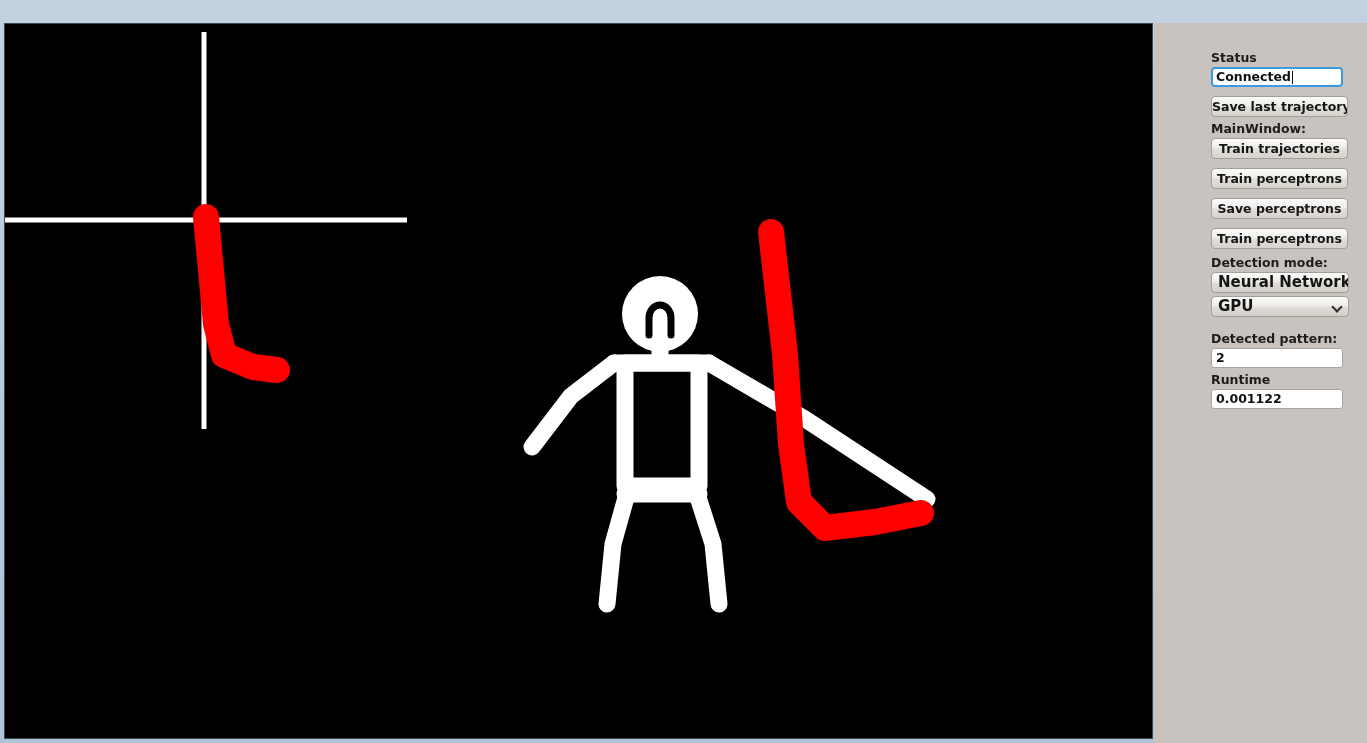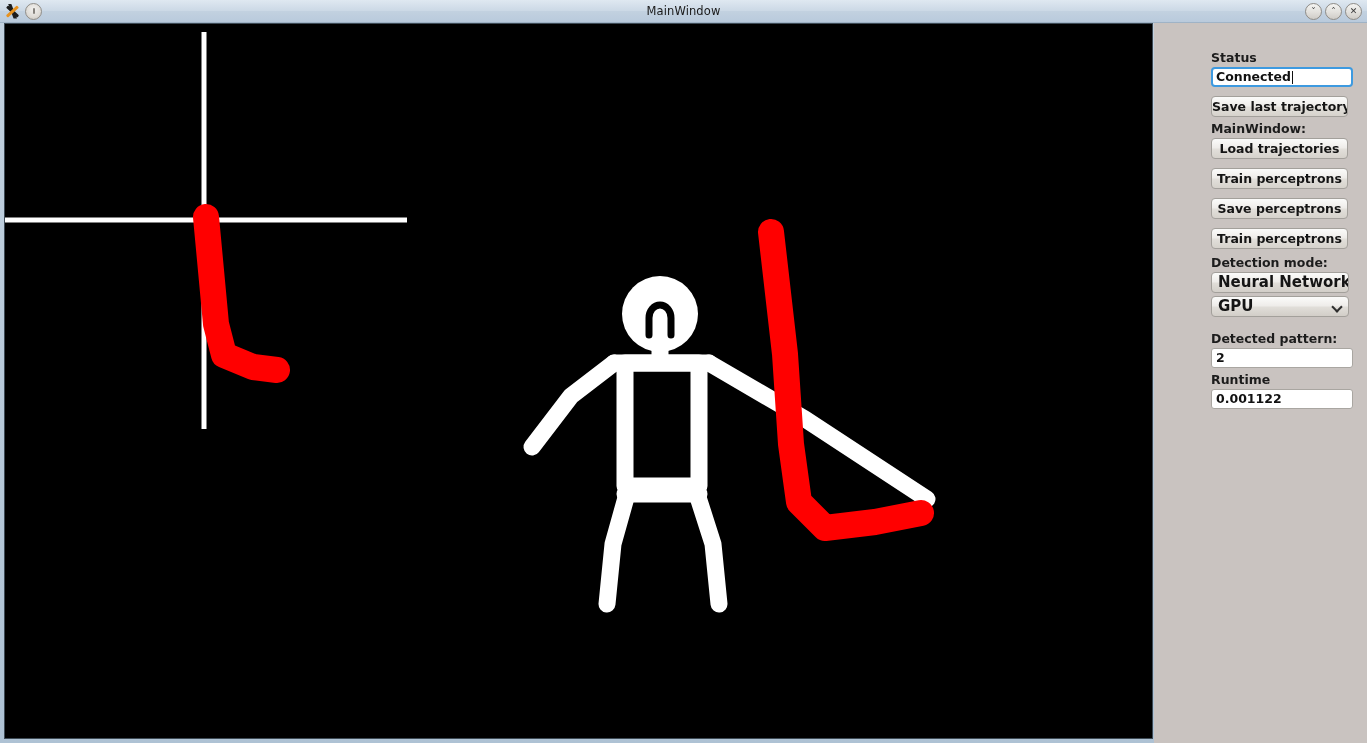--- a/index.html
+++ b/index.html
@@ -99,21 +99,21 @@
   #panel-inner {
     position: absolute; left: 57px; top: 27px;
     width: 140px;
   }
   .pnl-label {
     font-size: 12.5px; color: #1c1c1c;
     margin: 0 0 2px 0; line-height: 15px;
     white-space: nowrap;
   }
   .pnl-input {
-    width: 142px; height: 20px;
+    width: 132px; height: 20px;
     background: #ffffff;
     border: 1px solid #a9a6a1;
     border-radius: 3px;
     font-size: 12.5px; color: #111;
     padding: 0 4px;
     line-height: 18px;
     font-family: "DejaVu Sans", "Liberation Sans", sans-serif;
     display: flex; align-items: center;
     overflow: hidden; white-space: nowrap;
   }
@@ -166,34 +166,20 @@
   .sp4  { height: 4px; }
   .sp6  { height: 6px; }
   .sp9  { height: 9px; }
   .sp14 { height: 14px; }
 </style>
 </head>
 <body>
 
 <div id="app">
 
-  <div id="titlebar">
-    <div id="title-left">
-      <span class="app-x-icon">
-          <i></i>
-        </span>
-      <span class="circle-btn-dot"></span>
-    </div>
-    <div id="title-text">MainWindow</div>
-    <div id="title-right">
-      <span class="tb-round">˅</span>
-      <span class="tb-round">˄</span>
-      <span class="tb-round">✕</span>
-    </div>
-  </div>
 
   <div id="canvas-wrap">
     <svg id="canvas-svg" viewBox="0 0 1149 716" xmlns="http://www.w3.org/2000/svg">
       <rect x="0" y="0" width="1149" height="716" fill="#000000"></rect>
 
       <g>
         <line x1="199" y1="8" x2="199" y2="405" stroke="#ffffff" stroke-width="5"></line>
         <line x1="-4" y1="196" x2="402" y2="196" stroke="#ffffff" stroke-width="5"></line>
       </g>
 
@@ -234,21 +220,21 @@
         <span>Connected</span>
           <span class="caret"></span>
       </div>
 
       <div class="sp9"></div>
       <div class="pnl-btn">Save last trajectory</div>
 
       <div class="sp4"></div>
       <div class="pnl-label">MainWindow:</div>
 
-      <div class="pnl-btn">Load trajectories</div>
+      <div class="pnl-btn">Train trajectories</div>
       <div class="sp9"></div>
       <div class="pnl-btn">Train perceptrons</div>
       <div class="sp9"></div>
       <div class="pnl-btn">Save perceptrons</div>
       <div class="sp9"></div>
       <div class="pnl-btn">Train perceptrons</div>
 
       <div class="sp6"></div>
       <div class="pnl-label">Detection mode:</div>
 

